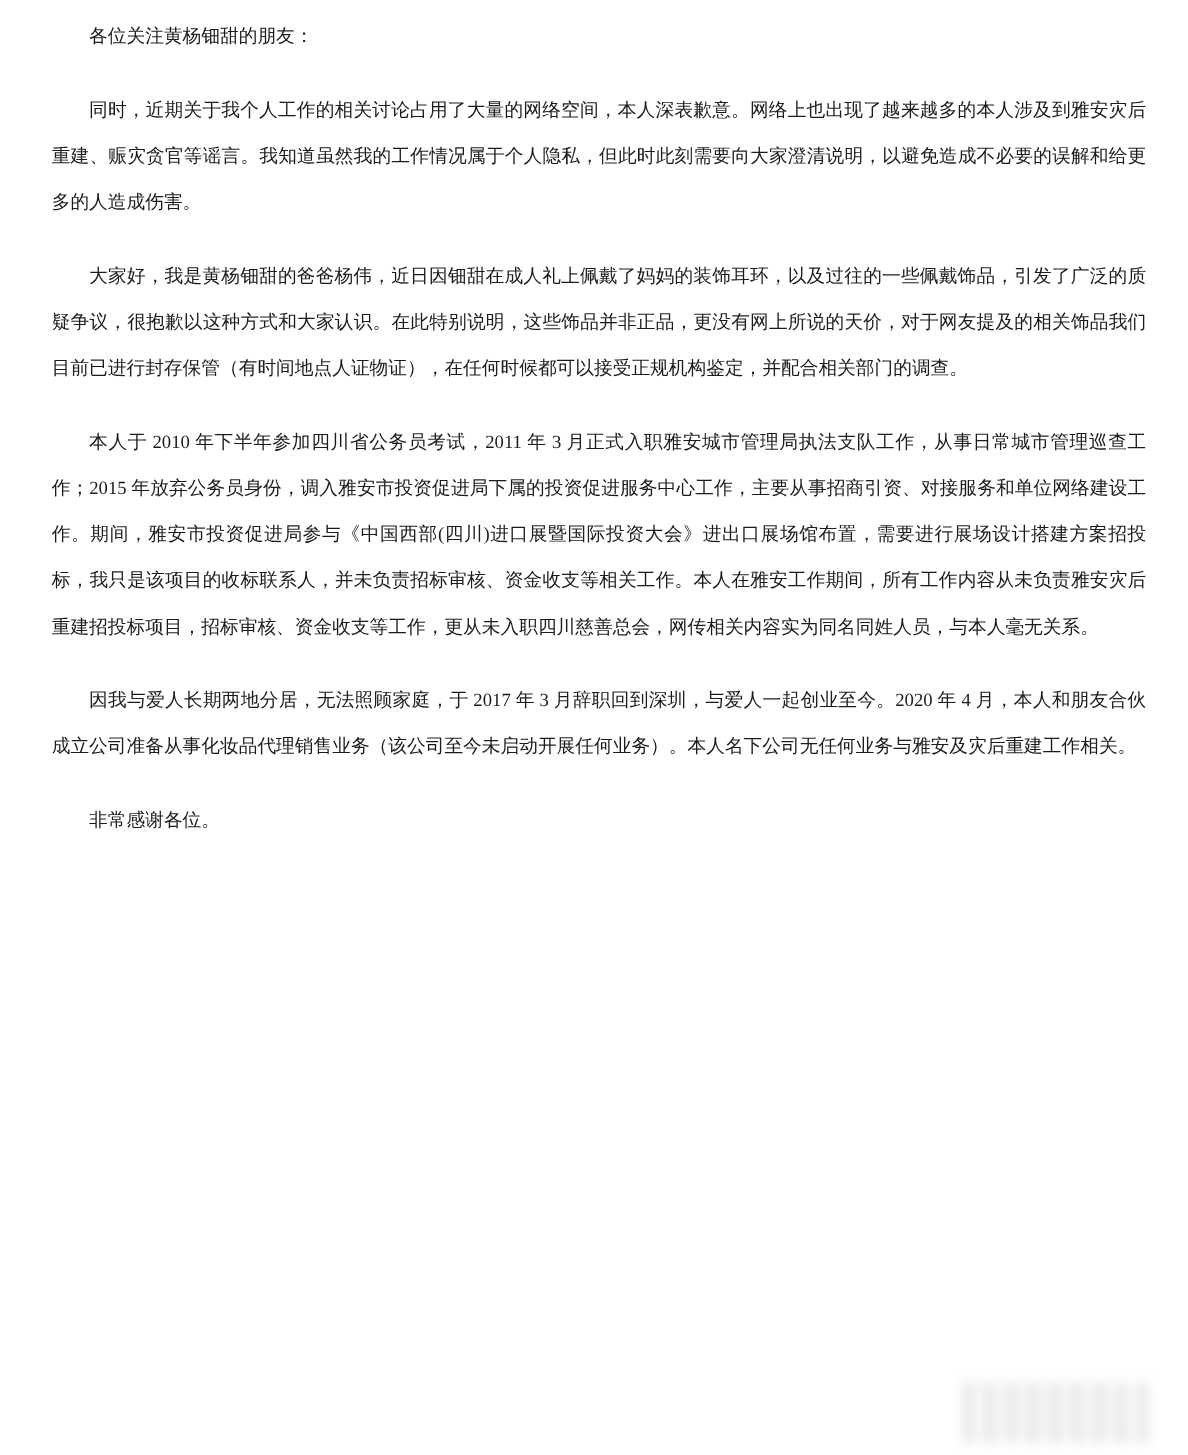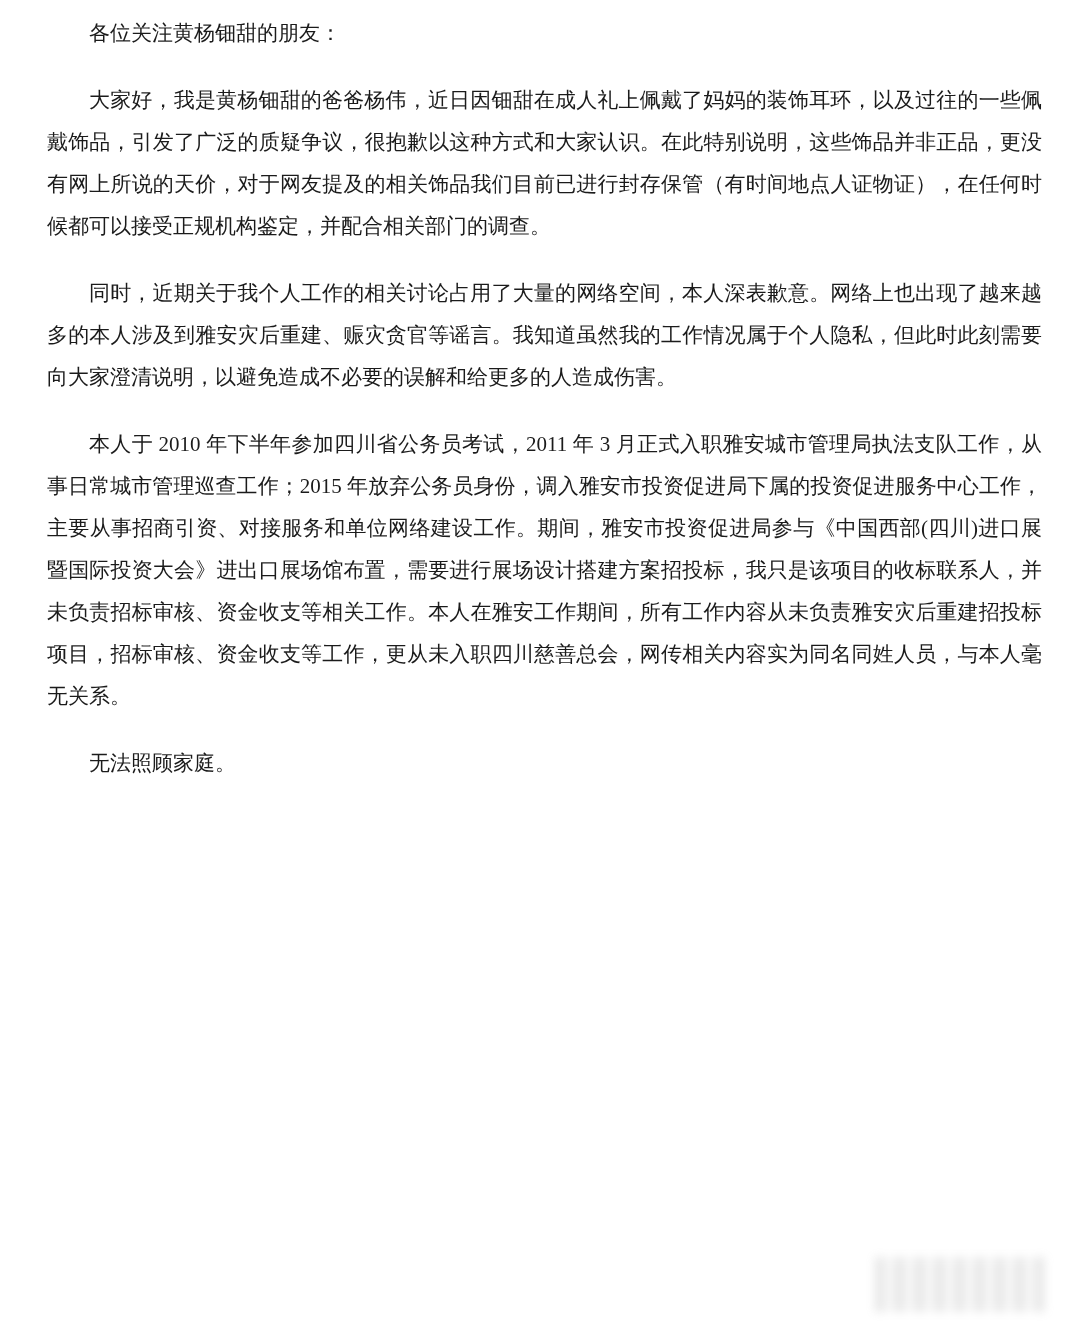--- a/index.html
+++ b/index.html
@@ -16,21 +16,21 @@
   .page {
     box-sizing: border-box;
     width: 1080px;
     height: 1323px;
     padding: 12px 38px 0 47px;
     font-family: "Liberation Serif", "DejaVu Serif", serif;
     color: #1b1b1b;
     position: relative;
   }
   .para {
-    font-size: 21px;
+    font-size: 17px;
     line-height: 42px;
     text-align: justify;
     text-indent: 2em;
     margin: 0 0 25px 0;
     word-break: normal;
   }
   .para.closing {
     margin-bottom: 0;
     text-align: left;
   }
@@ -45,24 +45,25 @@
     background: repeating-linear-gradient(90deg, #8a8a8a 0 9px, #d8d8d8 9px 20px);
     pointer-events: none;
   }
 </style>
 </head>
 <body>
 
 <div class="page">
   <p class="para">各位关注黄杨钿甜的朋友：</p>
 
+  <p class="para">同时，近期关于我个人工作的相关讨论占用了大量的网络空间，本人深表歉意。网络上也出现了越来越多的本人涉及到雅安灾后重建、赈灾贪官等谣言。我知道虽然我的工作情况属于个人隐私，但此时此刻需要向大家澄清说明，以避免造成不必要的误解和给更多的人造成伤害。</p>
+
   <p class="para">大家好，我是黄杨钿甜的爸爸杨伟，近日因钿甜在成人礼上佩戴了妈妈的装饰耳环，以及过往的一些佩戴饰品，引发了广泛的质疑争议，很抱歉以这种方式和大家认识。在此特别说明，这些饰品并非正品，更没有网上所说的天价，对于网友提及的相关饰品我们目前已进行封存保管（有时间地点人证物证），在任何时候都可以接受正规机构鉴定，并配合相关部门的调查。</p>
-
-  <p class="para">同时，近期关于我个人工作的相关讨论占用了大量的网络空间，本人深表歉意。网络上也出现了越来越多的本人涉及到雅安灾后重建、赈灾贪官等谣言。我知道虽然我的工作情况属于个人隐私，但此时此刻需要向大家澄清说明，以避免造成不必要的误解和给更多的人造成伤害。</p>
 
   <p class="para">本人于 2010 年下半年参加四川省公务员考试，2011 年 3 月正式入职雅安城市管理局执法支队工作，从事日常城市管理巡查工作；2015 年放弃公务员身份，调入雅安市投资促进局下属的投资促进服务中心工作，主要从事招商引资、对接服务和单位网络建设工作。期间，雅安市投资促进局参与《中国西部(四川)进口展暨国际投资大会》进出口展场馆布置，需要进行展场设计搭建方案招投标，我只是该项目的收标联系人，并未负责招标审核、资金收支等相关工作。本人在雅安工作期间，所有工作内容从未负责雅安灾后重建招投标项目，招标审核、资金收支等工作，更从未入职四川慈善总会，网传相关内容实为同名同姓人员，与本人毫无关系。</p>
 
+  <p class="para">因我与爱人长期两地分居，无法照顾家庭，于 2017 年 3 月辞职回到深圳，与爱人一起创业至今。2020 年 4 月，本人和朋友合伙成立公司准备从事化妆品代理销售业务（该公司至今未启动开展任何业务）。本人名下公司无任何业务与雅安及灾后重建工作相关。</p>
 
 
-  <p class="para closing">无法照顾家庭。</p>
+  <p class="para closing">非常感谢各位。</p>
 
   <div class="watermark"></div>
 </div>
 
 </body></html>

